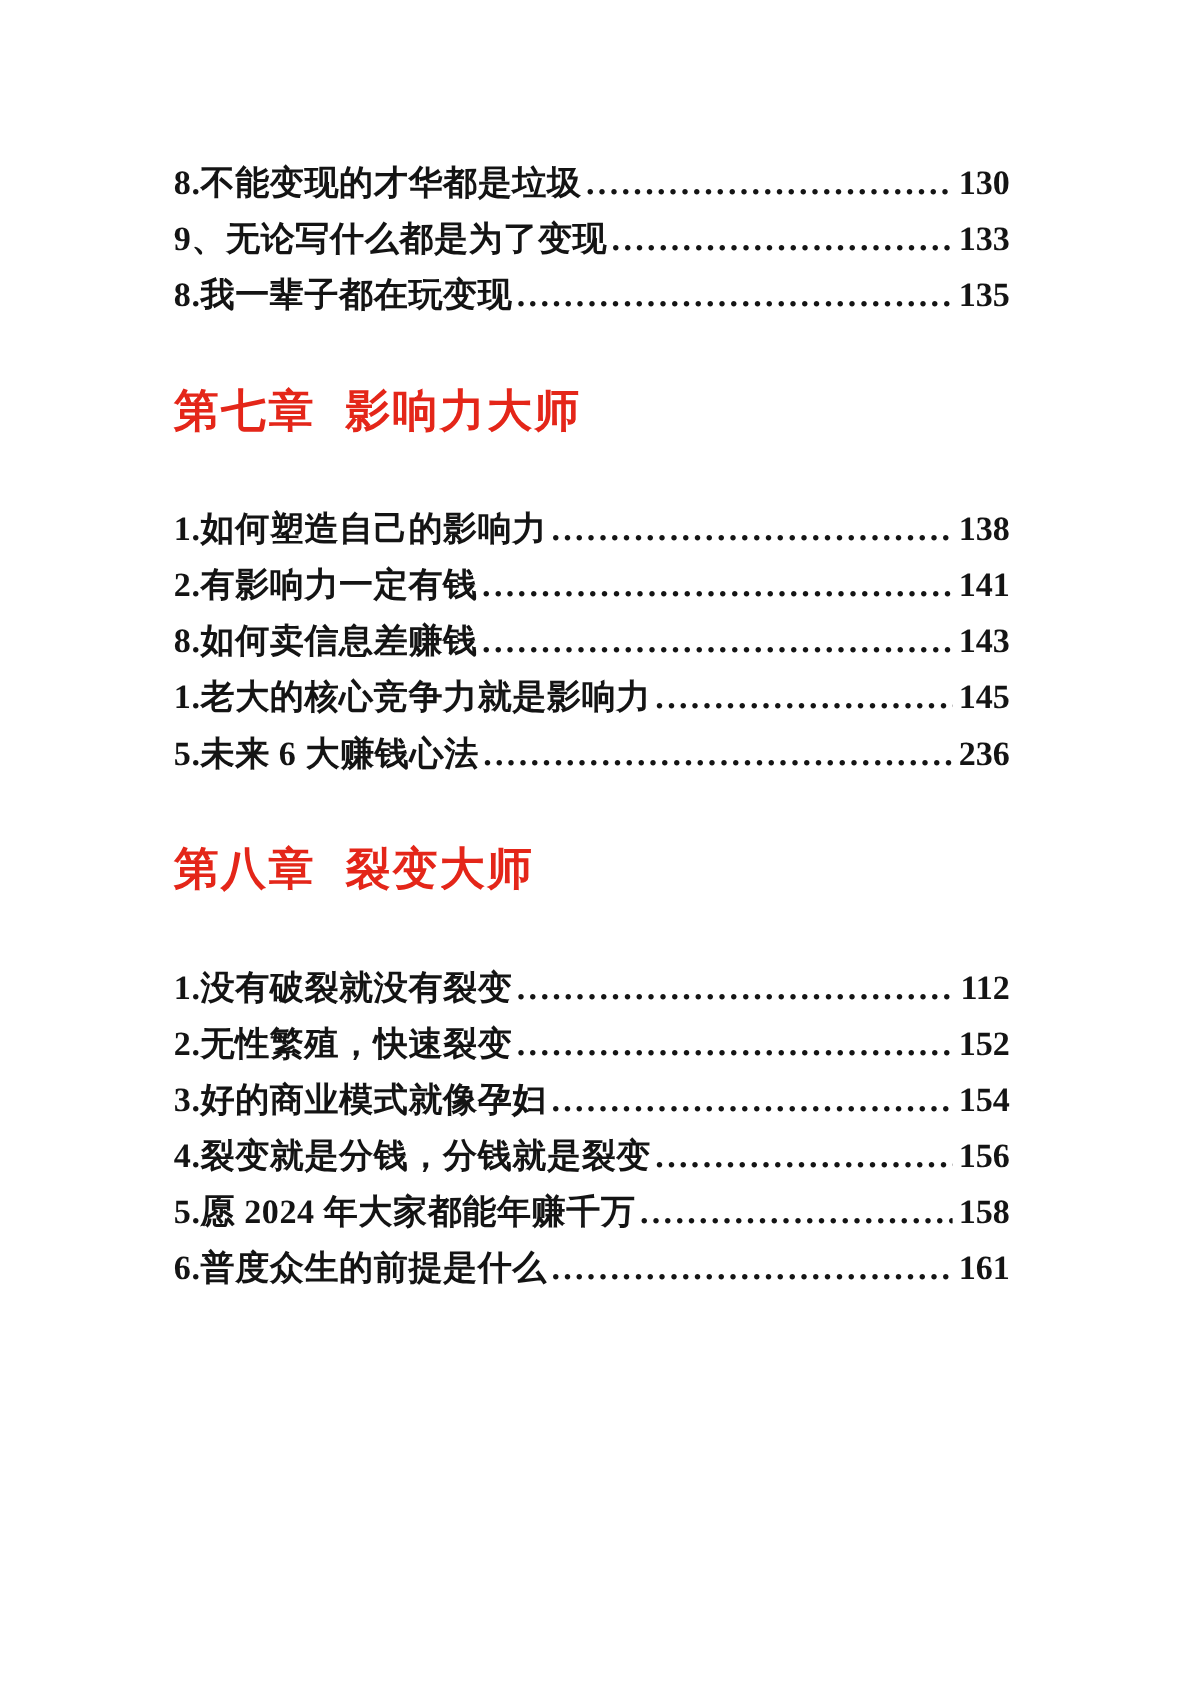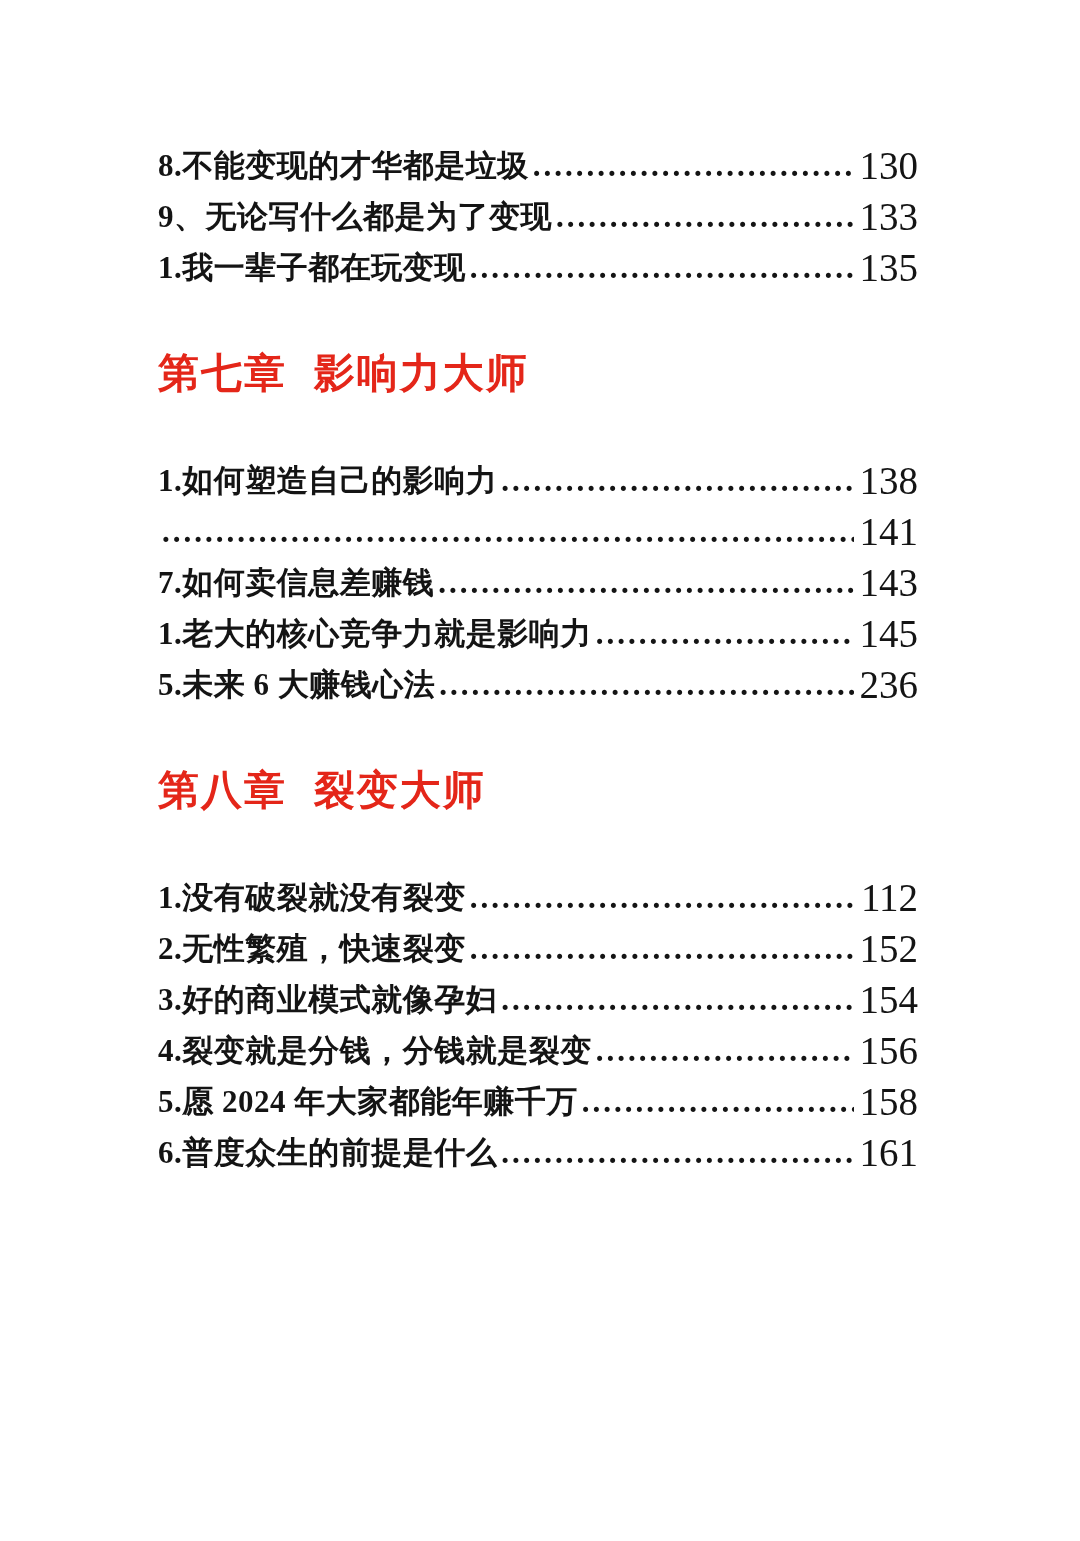--- a/index.html
+++ b/index.html
@@ -43,22 +43,22 @@
   }
   .toc-dots::after {
     content: "......................................................................................................................";
     font-size: 31px;
     font-weight: bold;
     letter-spacing: 3px;
     color: #141414;
   }
   .toc-page-num {
     flex: 0 0 auto;
-    font-size: 39px;
-    font-weight: normal;
+    font-size: 31px;
+    font-weight: bold;
   }
   .chapter-heading {
     margin: 54px 0 56px 0;
     font-size: 41px;
     line-height: 52px;
     font-weight: bold;
     letter-spacing: 2px;
     white-space: pre;
     font-family: "Liberation Sans", "DejaVu Sans", sans-serif;
   }
@@ -74,40 +74,41 @@
       <span class="toc-title">8.不能变现的才华都是垃圾</span>
       <span class="toc-dots"></span>
       <span class="toc-page-num">130</span>
     </div>
     <div class="toc-row">
       <span class="toc-title">9、无论写什么都是为了变现</span>
       <span class="toc-dots"></span>
       <span class="toc-page-num">133</span>
     </div>
     <div class="toc-row">
-      <span class="toc-title">1.我一辈子都在玩变现</span>
+      <span class="toc-title">8.我一辈子都在玩变现</span>
       <span class="toc-dots"></span>
       <span class="toc-page-num">135</span>
     </div>
   </section>
 
   <h2 class="chapter-heading red">第七章  影响力大师</h2>
 
   <section class="toc-group">
     <div class="toc-row">
       <span class="toc-title">1.如何塑造自己的影响力</span>
       <span class="toc-dots"></span>
       <span class="toc-page-num">138</span>
     </div>
     <div class="toc-row">
+      <span class="toc-title">2.有影响力一定有钱</span>
       <span class="toc-dots"></span>
       <span class="toc-page-num">141</span>
     </div>
     <div class="toc-row">
-      <span class="toc-title">7.如何卖信息差赚钱</span>
+      <span class="toc-title">8.如何卖信息差赚钱</span>
       <span class="toc-dots"></span>
       <span class="toc-page-num">143</span>
     </div>
     <div class="toc-row">
       <span class="toc-title">1.老大的核心竞争力就是影响力</span>
       <span class="toc-dots"></span>
       <span class="toc-page-num">145</span>
     </div>
     <div class="toc-row">
       <span class="toc-title">5.未来 6 大赚钱心法</span>

